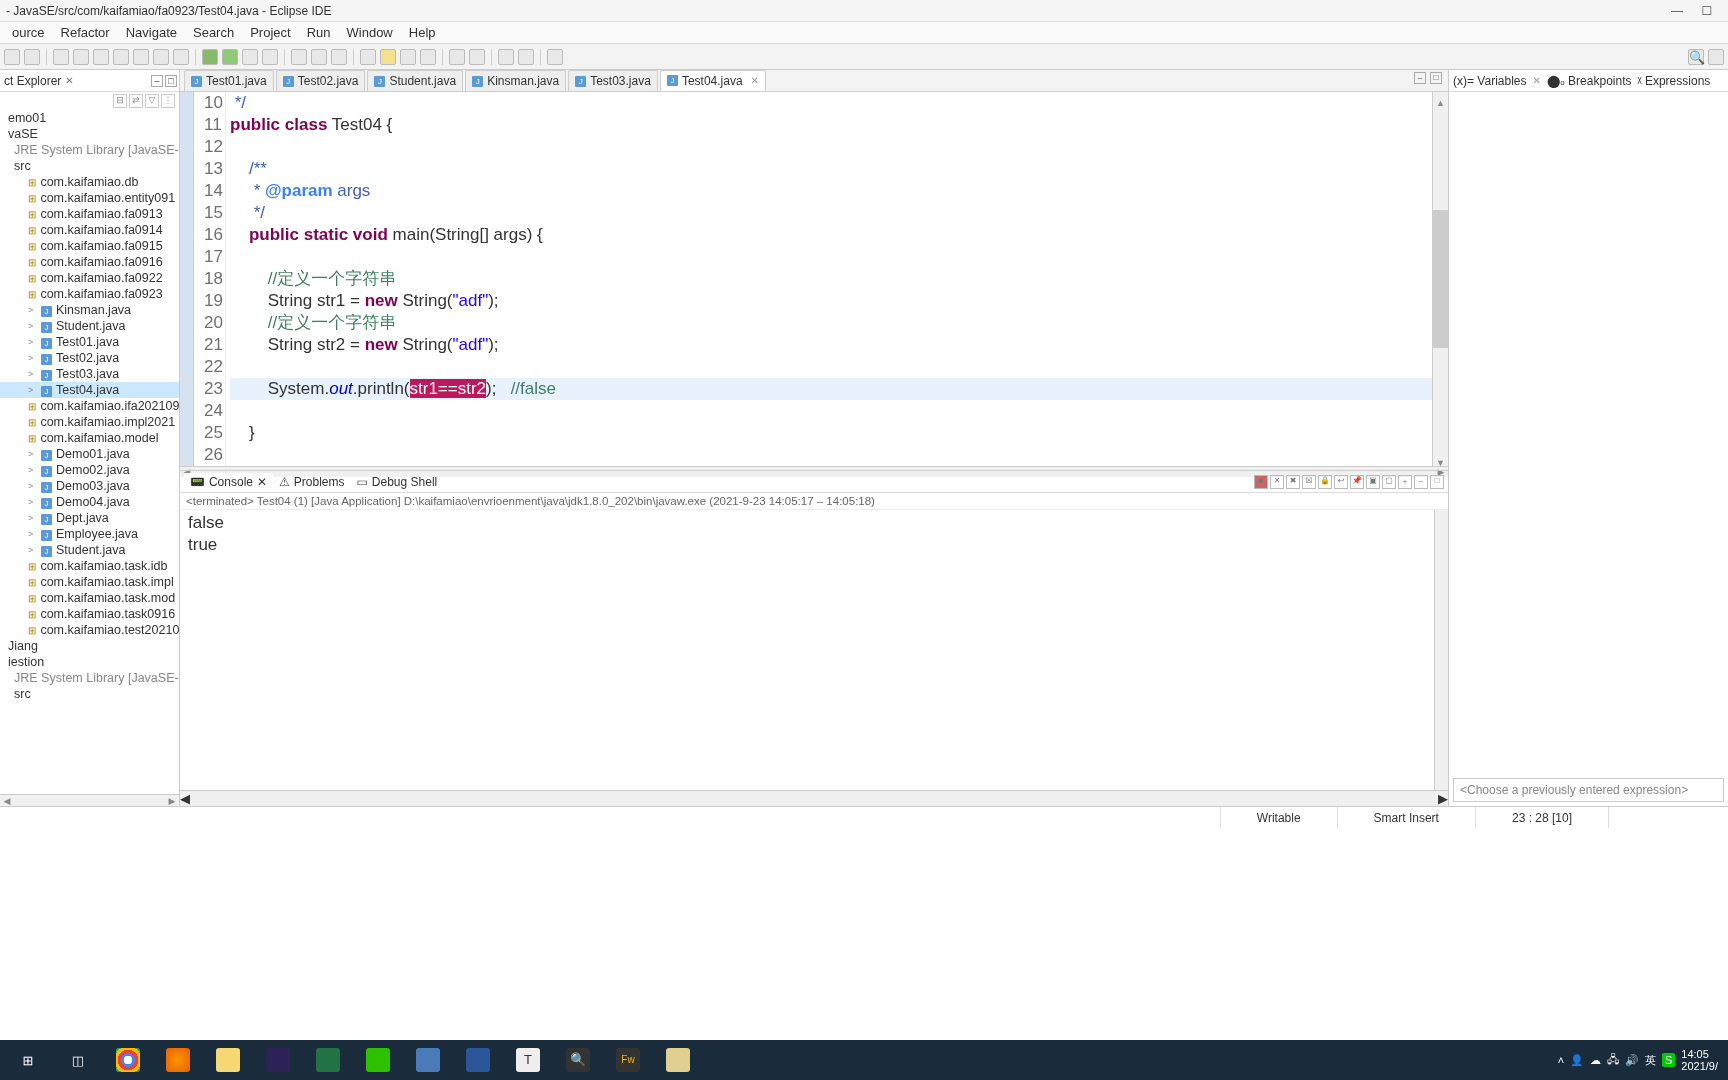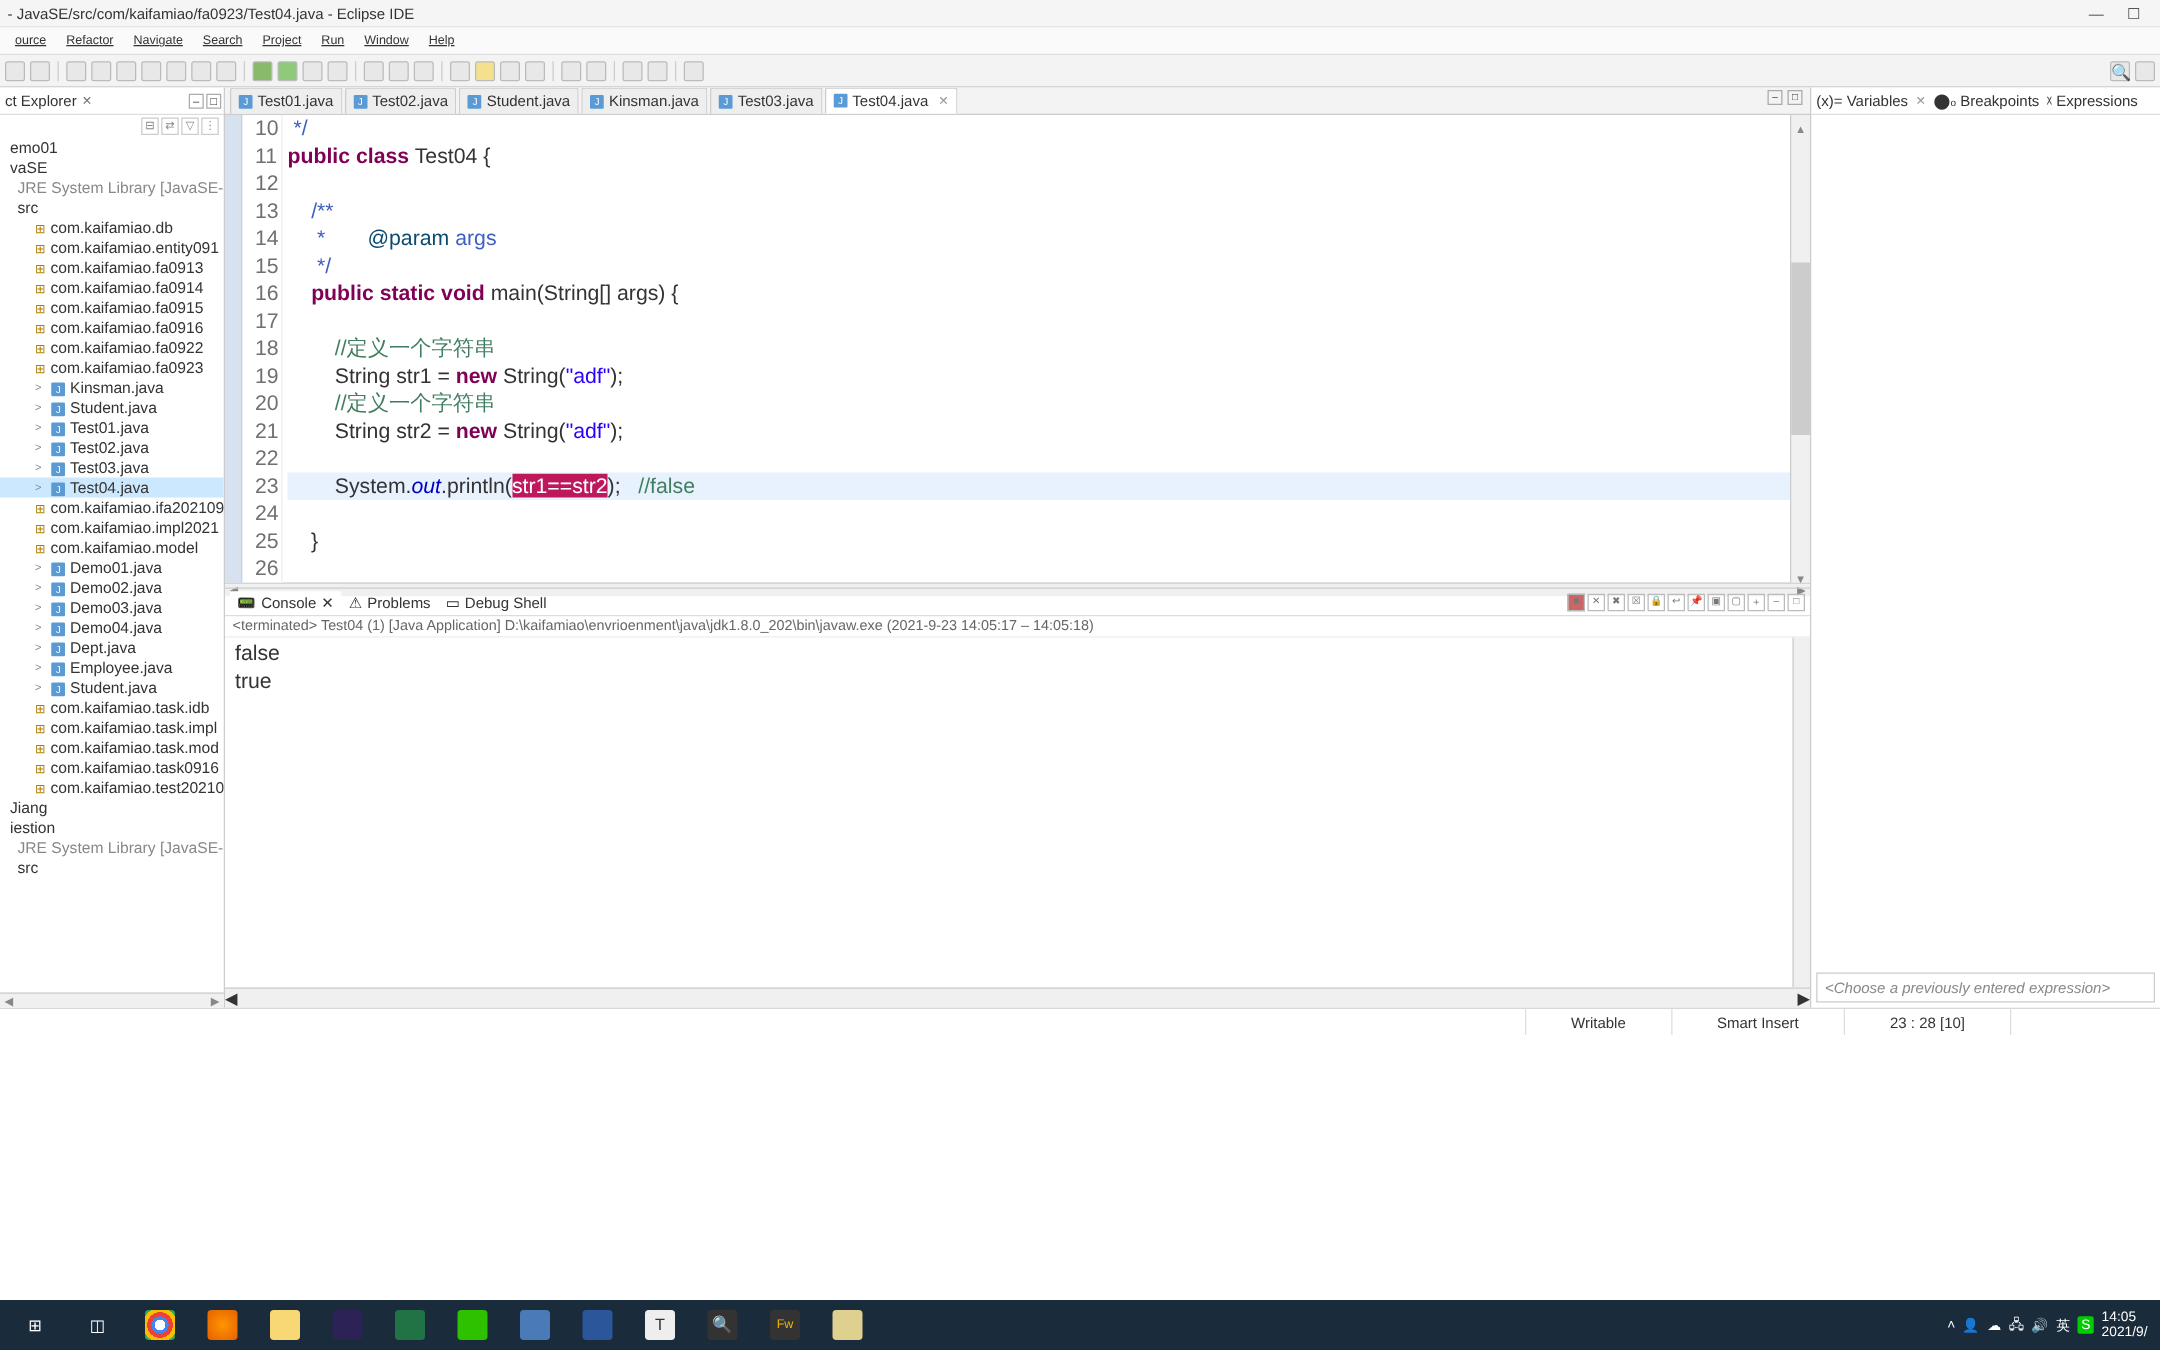--- a/index.html
+++ b/index.html
@@ -3,21 +3,21 @@
 <meta charset="utf-8">
 <style>
 * { margin: 0; padding: 0; box-sizing: border-box; font-family: "Segoe UI", Tahoma, sans-serif; }
 body { width: 1728px; height: 1080px; background: #fff; overflow: hidden; font-size: 13px; color: #333; position: relative; }
 
 .titlebar { height: 22px; background: #f5f5f5; display: flex; align-items: center; padding: 0 6px; font-size: 12px; border-bottom: 1px solid #e0e0e0; }
 .titlebar .spacer { flex: 1; }
 .titlebar .winbtn { width: 30px; text-align: center; color: #555; }
 
 .menubar { height: 22px; background: #fafafa; display: flex; align-items: center; padding: 0 4px; border-bottom: 1px solid #ddd; }
-.menubar span { padding: 6px 8px; font-size: 10px; cursor: default; text-decoration: underline; }
+.menubar span { padding: 6px 8px; font-size: 13px; cursor: default; }
 
 .toolbar { height: 26px; background: #f3f3f3; display: flex; align-items: center; padding: 0 4px; border-bottom: 1px solid #ccc; gap: 4px; }
 .toolbar .tb-icon { width: 16px; height: 16px; display: inline-block; border: 1px solid #bbb; border-radius: 2px; background: #e8e8e8; }
 .toolbar .tb-sep { width: 1px; height: 16px; background: #ccc; margin: 0 2px; }
 .toolbar .rspace { flex: 1; }
 
 .main-area { display: flex; height: 736px; }
 
 .left-panel { width: 180px; border-right: 1px solid #ccc; display: flex; flex-direction: column; background: #fff; }
 .panel-header { height: 22px; display: flex; align-items: center; padding: 0 4px; border-bottom: 1px solid #ddd; font-size: 12px; gap: 4px; position: relative; }
@@ -51,21 +51,21 @@
 .editor-body { flex: 1; display: flex; position: relative; font-family: Consolas, "Courier New", monospace; font-size: 17px; line-height: 22px; }
 .marker-bar { width: 14px; background: #d6e2ef; border-right: 1px solid #c0cde0; }
 .gutter { width: 32px; text-align: right; color: #707070; padding-right: 6px; background: #fff; border-right: 1px solid #eee; padding-left: 10px; }
 .gutter div { height: 22px; }
 .code { flex: 1; padding-left: 4px; position: relative; }
 .code .line { height: 22px; white-space: pre; }
 .code .line.hl { background: #e8f2fe; }
 .kw { color: #7f0055; font-weight: bold; }
 .com { color: #3f7f5f; }
 .jdoc { color: #3f5fbf; }
-.jdtag { color: #0c4a6e; font-weight: normal; margin-left: 29px; }
+.jdtag { color: #3b82f6; font-weight: bold; }
 .str { color: #2a00ff; }
 .fld { color: #0000c0; font-style: italic; }
 .sel { background: #be185d; color: #fff; }
 .editor-vscroll { width: 16px; background: #f0f0f0; border-left: 1px solid #ccc; display: flex; flex-direction: column; }
 .editor-vscroll .arrow { height: 14px; text-align: center; font-size: 9px; color: #888; }
 .editor-vscroll .track { flex: 1; position: relative; }
 .editor-vscroll .thumb { position: absolute; top: 30%; height: 40%; width: 100%; background: #ccc; }
 .editor-hscroll { height: 16px; background: #f0f0f0; border-top: 1px solid #ccc; display: flex; }
 .editor-hscroll .arrow { width: 14px; text-align: center; font-size: 9px; color: #888; }
 
@@ -77,21 +77,21 @@
 .bottom-tabs .btoolbar span { width: 14px; height: 14px; border: 1px solid #bbb; font-size: 8px; text-align: center; color: #777; }
 .console-header { padding: 2px 6px; font-size: 11.5px; color: #666; border-bottom: 1px solid #eee; }
 .console-body { flex: 1; font-family: Consolas, monospace; font-size: 17px; padding: 2px 8px; line-height: 22px; }
 .console-area { display: flex; flex: 1; }
 .console-v { width: 14px; background: #f0f0f0; border-left: 1px solid #ccc; }
 .bottom-hscroll { height: 16px; background: #f0f0f0; border-top: 1px solid #ccc; display: flex; }
 
 .right-panel { width: 280px; border-left: 1px solid #ccc; display: flex; flex-direction: column; background: #fff; }
 .right-tabs { height: 22px; display: flex; align-items: center; padding: 0 4px; border-bottom: 1px solid #ddd; font-size: 12px; gap: 6px; white-space: nowrap; overflow: hidden; }
 .right-tabs span.x { font-size: 10px; color: #999; }
-.right-body { flex: 1; display: flex; flex-direction: column; justify-content: flex-end; font-style: italic; }
+.right-body { flex: 1; display: flex; flex-direction: column; justify-content: flex-end; }
 .expr-hint { border: 1px solid #ccc; margin: 4px; padding: 4px 6px; font-size: 12px; color: #888; }
 
 .statusbar { height: 22px; border-top: 1px solid #ccc; display: flex; align-items: center; font-size: 12px; }
 .statusbar .spc { flex: 1; }
 .statusbar .cell { padding: 0 36px; border-left: 1px solid #ddd; height: 100%; display: flex; align-items: center; }
 
 .taskbar { position: absolute; bottom: 0; left: 0; right: 0; height: 40px; background: #1a2b3c; display: flex; align-items: center; padding: 0 4px; gap: 2px; }
 .taskbar .tbitem { width: 48px; height: 36px; display: flex; align-items: center; justify-content: center; color: #fff; border-radius: 2px; }
 .taskbar .tbspace { flex: 1; }
 .taskbar .tray { display: flex; align-items: center; gap: 6px; color: #fff; font-size: 11px; padding-right: 6px; }

